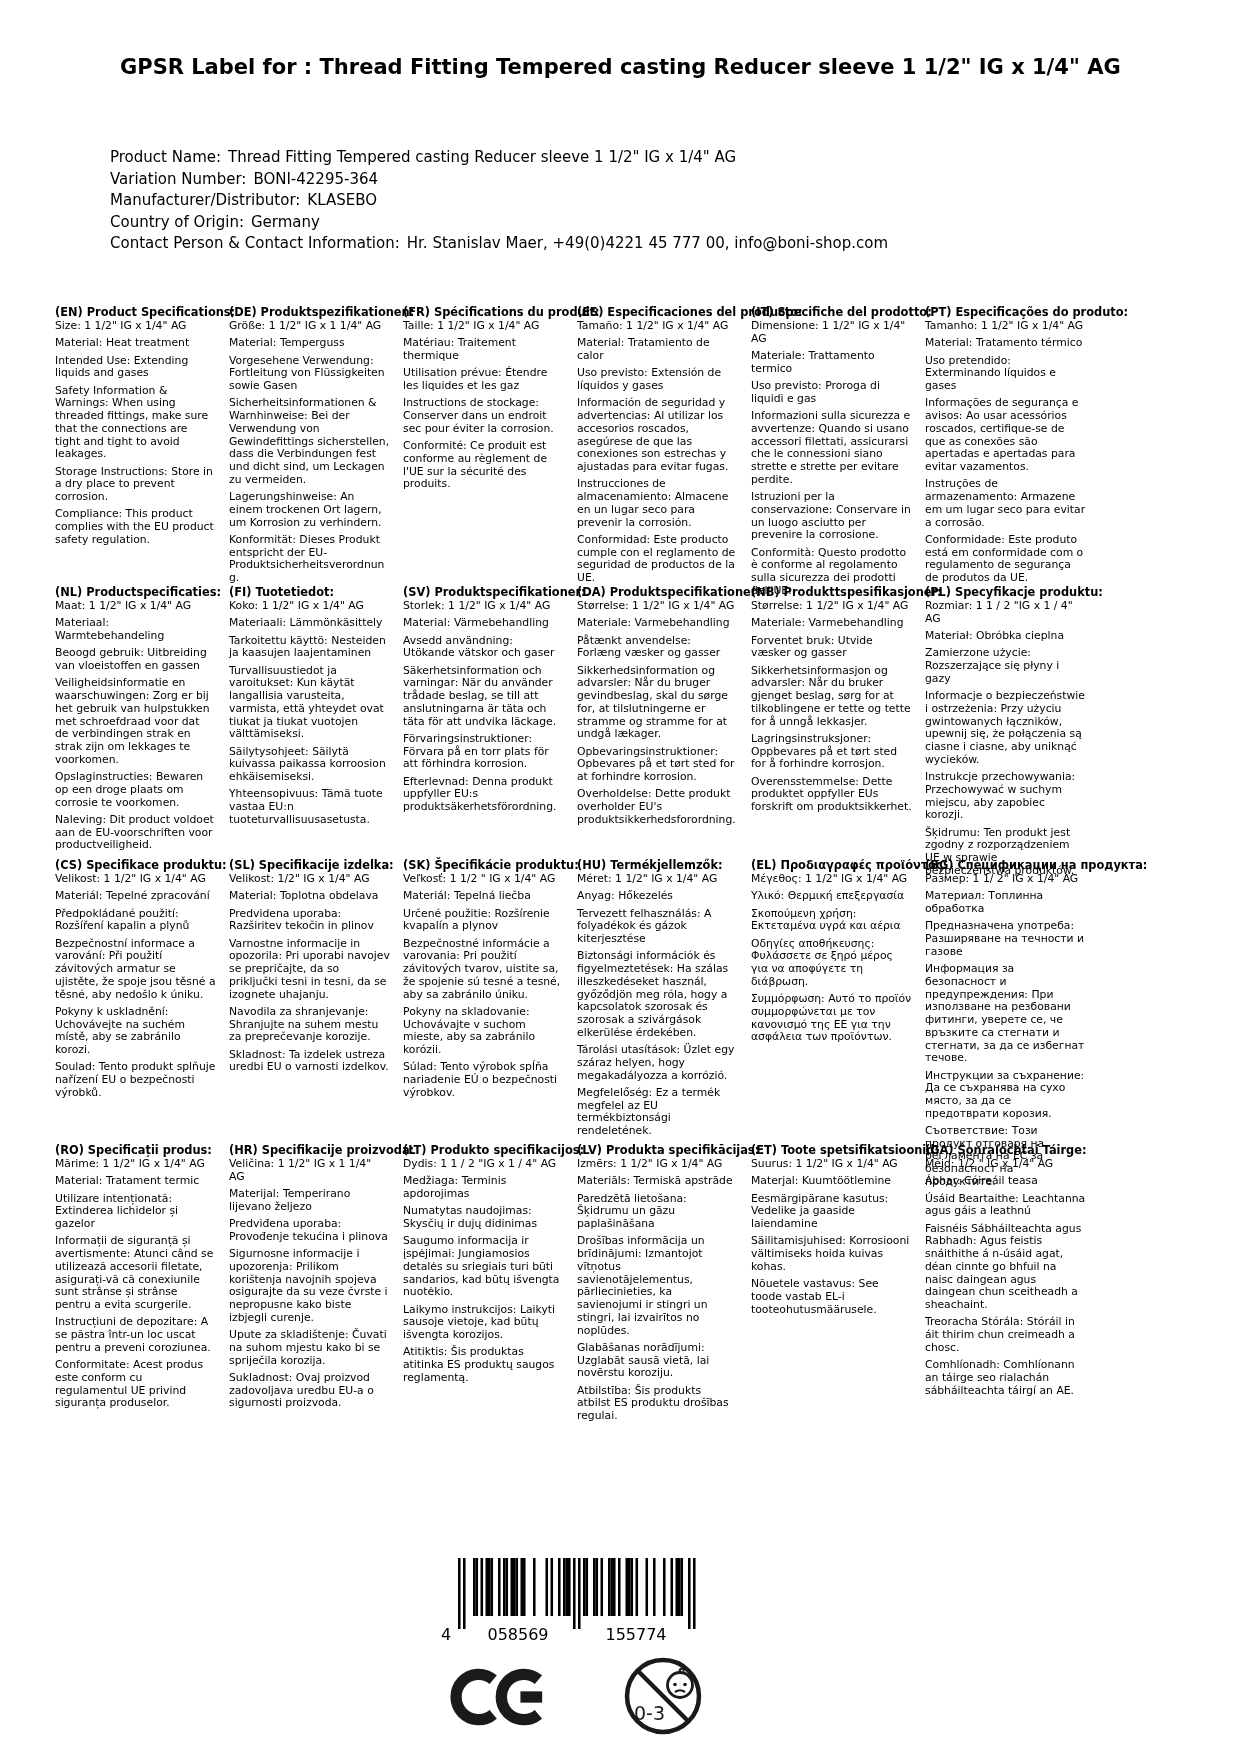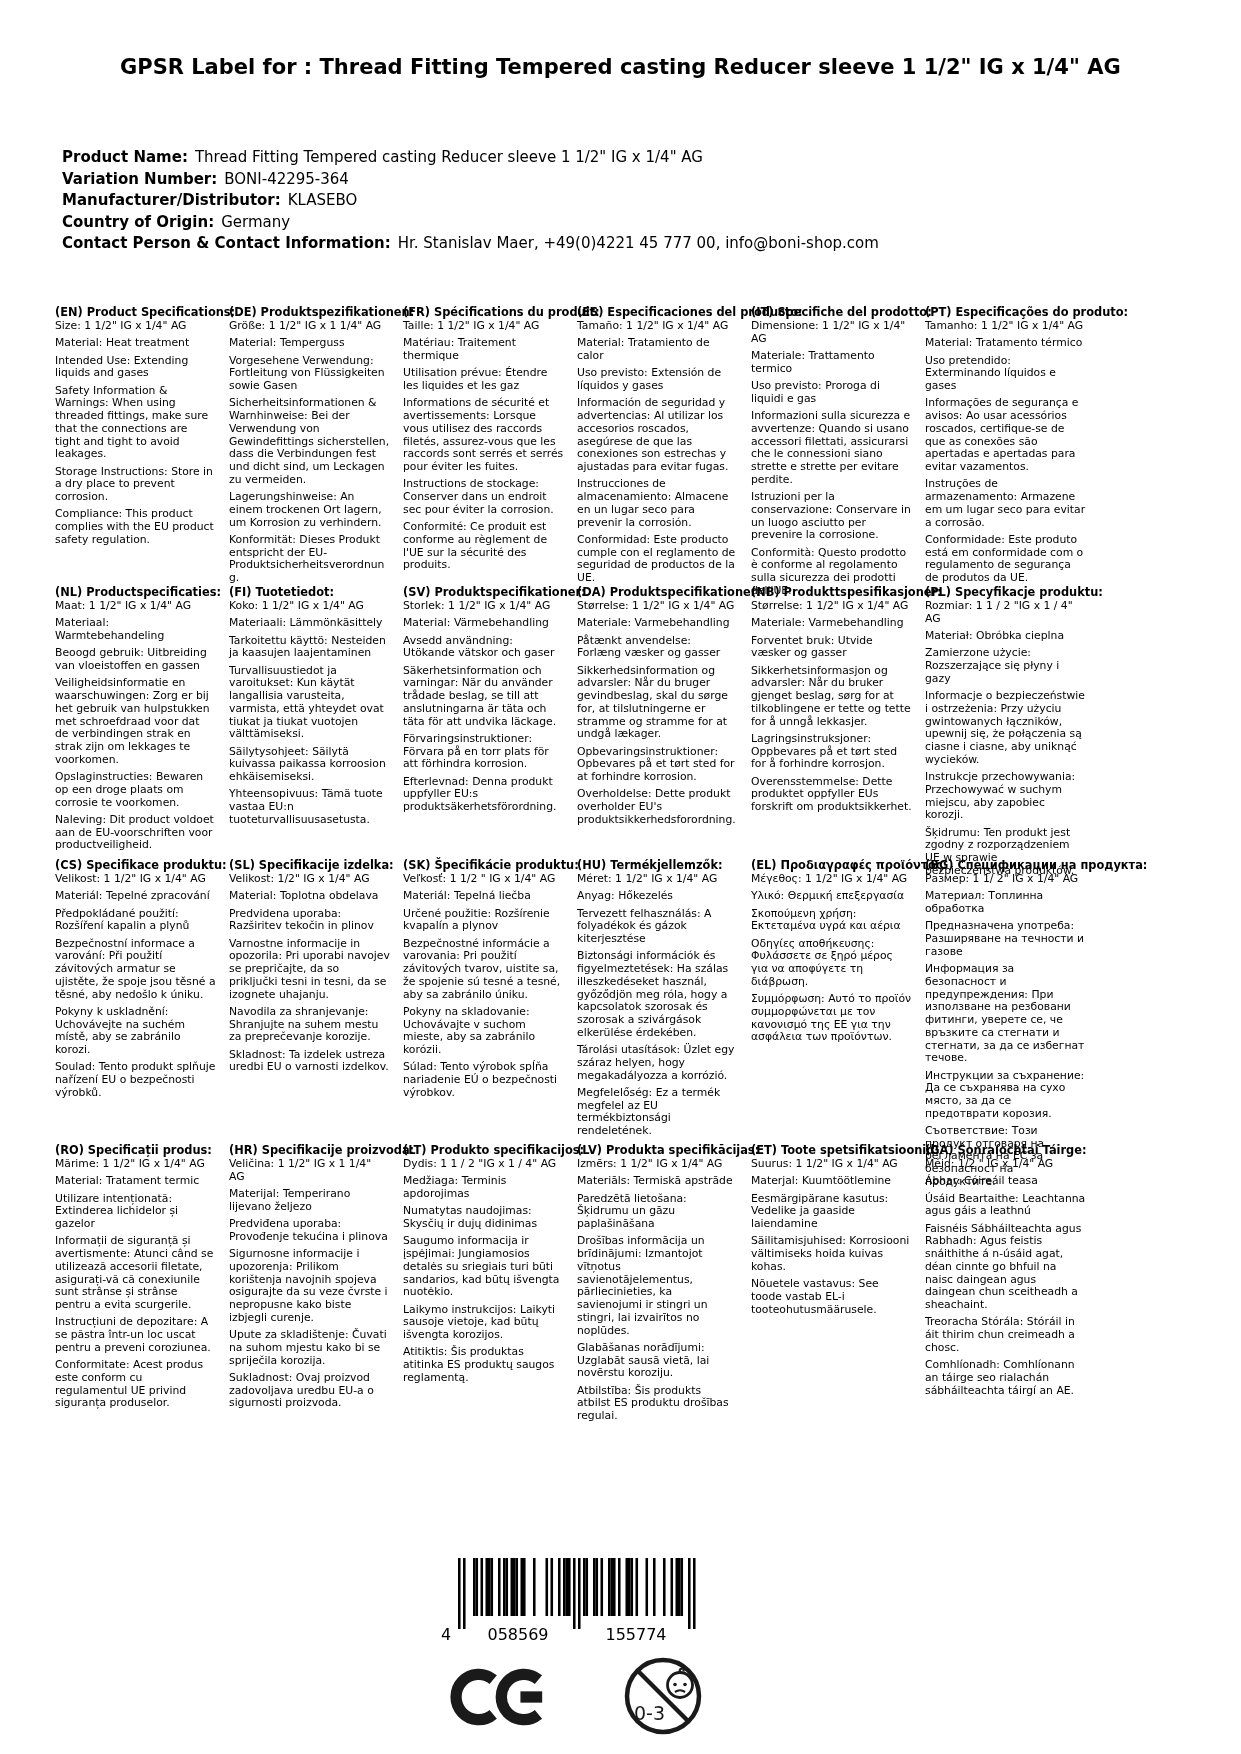--- a/index.html
+++ b/index.html
@@ -7,21 +7,21 @@
     width:1241px;height:1754px;position:relative;overflow:hidden;
     background:#ffffff;color:#000000;
     font-family:"DejaVu Sans","Liberation Sans",sans-serif;
   }
   .title{
     position:absolute;top:52px;left:120px;width:1001px;
     text-align:left;font-size:21px;font-weight:bold;line-height:1.5;
   }
   .product-info{position:absolute;top:147px;left:62px;font-size:15px;line-height:1.44;}
   .pi-row{margin:0;}
-  .pi-label{font-weight:bold;}
+  .pi-label{font-weight:normal;margin-left:48px;}
   .pi-value{font-weight:normal;margin-left:7px;}
   .lang-row{
     position:absolute;left:55px;width:1140px;
     display:grid;grid-template-columns:repeat(6,161px);column-gap:13px;
     align-items:start;
   }
   #lang-row-1{top:305px;} #lang-row-2{top:585px;}
   #lang-row-3{top:858px;} #lang-row-4{top:1143px;}
   .lang-block{width:161px;}
   .lang-header{font-size:11.4px;font-weight:bold;line-height:1.25;white-space:nowrap;margin:0 0 1px 0;}
@@ -71,21 +71,20 @@
       <p class="lang-item">Vorgesehene Verwendung: Fortleitung von Flüssigkeiten sowie Gasen</p>
       <p class="lang-item">Sicherheitsinformationen &amp; Warnhinweise: Bei der Verwendung von Gewindefittings sicherstellen, dass die Verbindungen fest und dicht sind, um Leckagen zu vermeiden.</p>
       <p class="lang-item">Lagerungshinweise: An einem trockenen Ort lagern, um Korrosion zu verhindern.</p>
       <p class="lang-item">Konformität: Dieses Produkt entspricht der EU-Produktsicherheitsverordnung.</p>
     </div>
     <div class="lang-block">
     <p class="lang-header">(FR) Spécifications du produit:</p>
   <p class="lang-item">Taille: 1 1/2" IG x 1/4" AG</p>
       <p class="lang-item">Matériau: Traitement thermique</p>
       <p class="lang-item">Utilisation prévue: Étendre les liquides et les gaz</p>
-      <p class="lang-item">Informations de sécurité et avertissements: Lorsque vous utilisez des raccords filetés, assurez-vous que les raccords sont serrés et serrés pour éviter les fuites.</p>
       <p class="lang-item">Instructions de stockage: Conserver dans un endroit sec pour éviter la corrosion.</p>
       <p class="lang-item">Conformité: Ce produit est conforme au règlement de l'UE sur la sécurité des produits.</p>
     </div>
     <div class="lang-block">
     <p class="lang-header">(ES) Especificaciones del producto:</p>
   <p class="lang-item">Tamaño: 1 1/2" IG x 1/4" AG</p>
       <p class="lang-item">Material: Tratamiento de calor</p>
       <p class="lang-item">Uso previsto: Extensión de líquidos y gases</p>
       <p class="lang-item">Información de seguridad y advertencias: Al utilizar los accesorios roscados, asegúrese de que las conexiones son estrechas y ajustadas para evitar fugas.</p>
       <p class="lang-item">Instrucciones de almacenamiento: Almacene en un lugar seco para prevenir la corrosión.</p>

